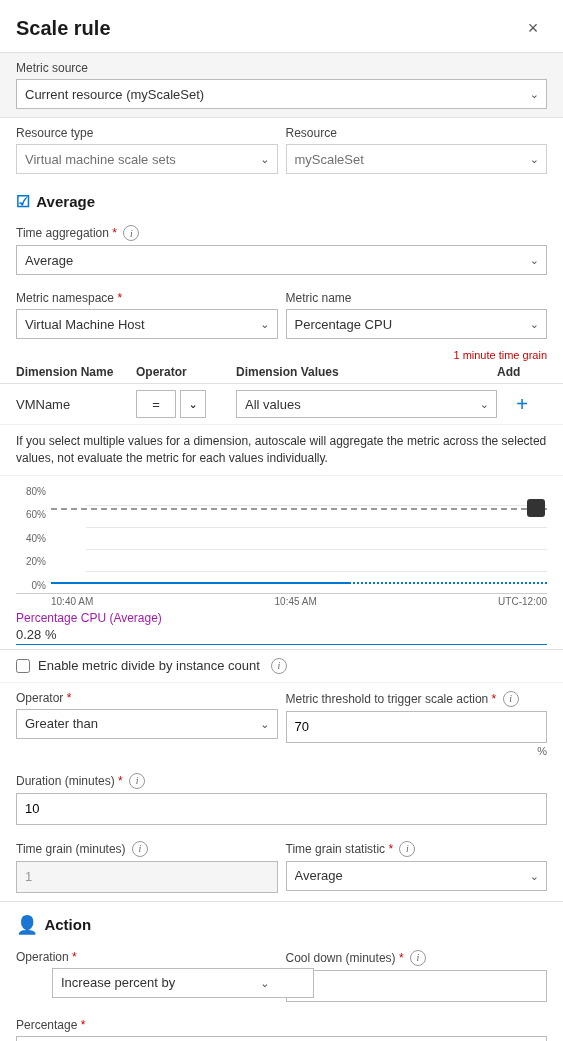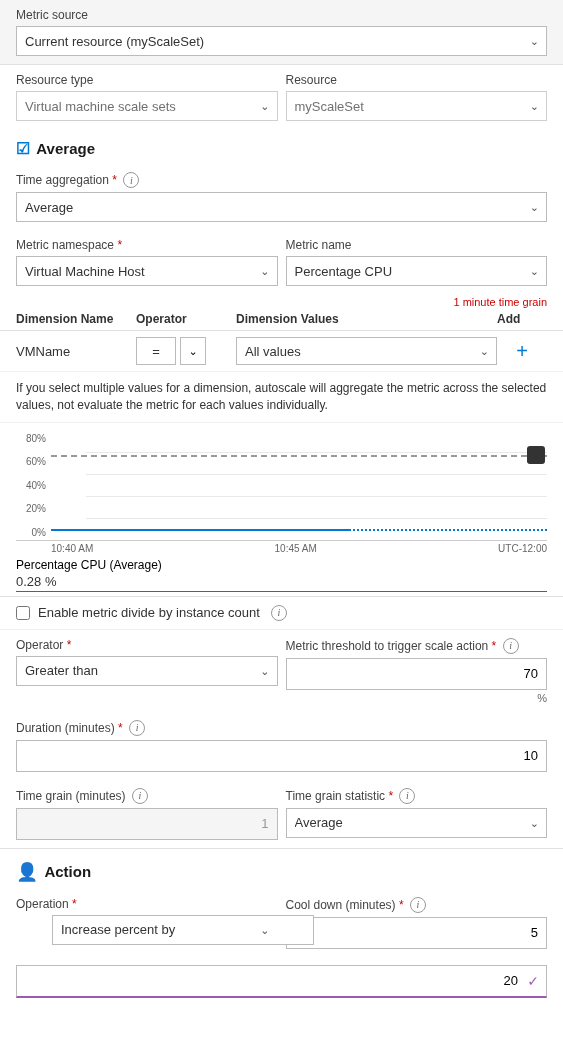--- a/index.html
+++ b/index.html
@@ -254,21 +254,21 @@
       padding: 2px 0 0 35px;
       font-size: 10px;
       color: #666;
     }
     .metric-value-bar {
       padding: 4px 16px;
       border-bottom: 1px solid #e0e0e0;
     }
     .metric-label {
       font-size: 12px;
-      color: #000000;
+      color: #a21caf;
       margin-bottom: 2px;
     }
     .metric-value {
       font-size: 13px;
       color: #333;
       border-bottom: 1px solid #0078d4;
       padding-bottom: 2px;
       width: 100%;
     }
     .checkbox-row {
@@ -287,21 +287,20 @@
       color: #999;
     }
     .input-full {
       width: 100%;
       height: 30px;
       border: 1px solid #bbb;
       padding: 15px 8px;
       font-size: 13px;
       border-radius: 0;
       outline: none;
-      text-align: right;
     }
     .unit-suffix {
       font-size: 11px;
       color: #666;
       text-align: right;
       margin-top: 2px;
     }
     .time-grain-note {
       text-align: right;
       font-size: 11px;
@@ -355,20 +354,24 @@
       left: 35px;
       right: 0;
       border-top: 1px solid #e8e8e8;
     }
   </style>
 </head>
 <body>
 
 <div class="panel">
 
+  <div class="panel-header">
+    <span class="panel-title">Scale rule</span>
+    <button class="close-btn">×</button>
+  </div>
 
   <div class="section-gray padding-section">
     <div class="label">Metric source</div>
     <div class="select-wrapper">
       <select class="select-box">
         <option>Current resource (myScaleSet)</option>
       </select>
       <span class="chevron-icon">⌄</span>
     </div>
   </div>
@@ -606,19 +609,23 @@
           <span>Cool down (minutes)</span>
           <span style="color:#c00;"> *</span>
           <span class="info-icon">i</span>
         </div>
         <input type="text" class="input-full" value="5" style="">
       </div>
     </div>
   </div>
 
   <div class="padding-section">
+    <div class="label">
+      <span>Percentage</span>
+      <span style="color:#c00;"> *</span>
+    </div>
     <div class="percentage-wrapper">
       <input type="text" class="input-full percentage-input" style="border-width: 1px 1px 2px; border-style: solid; border-color: rgb(187, 187, 187) rgb(187, 187, 187) rgb(155, 89, 182);" value="20">
       <span class="check-icon">✓</span>
     </div>
   </div>
 
 </div>
 
 </body></html>

